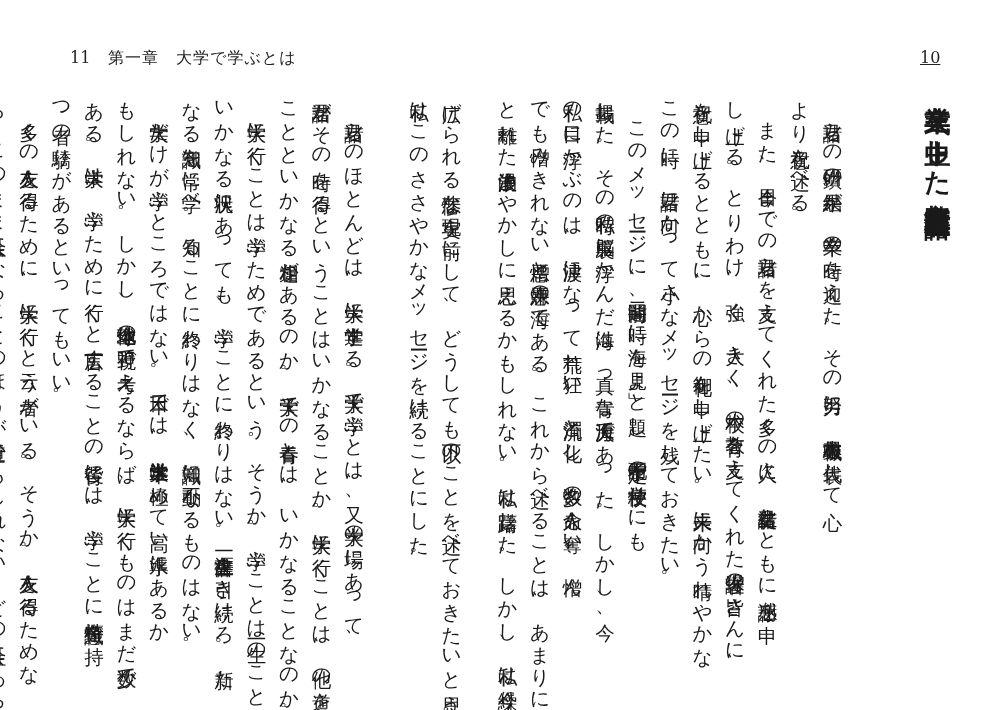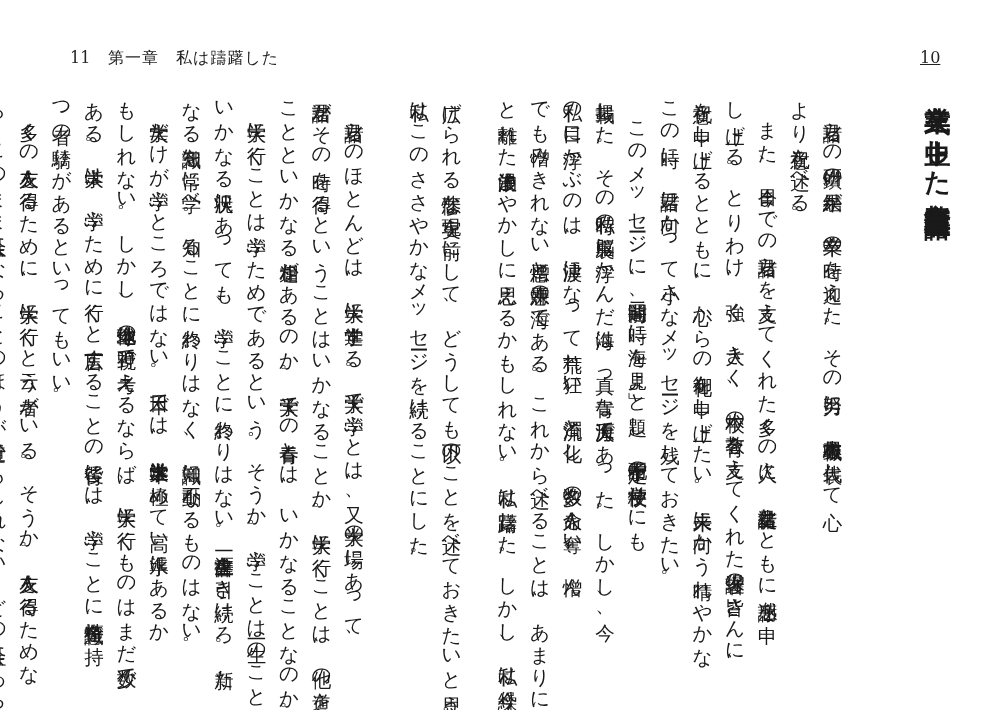--- a/index.html
+++ b/index.html
@@ -37,21 +37,21 @@
     line-height: 40px; white-space: nowrap;
   }
   
   .left-body { right: 33px; }
 </style>
 </head>
 <body>
 
 <div class="page page-left">
   <span class="folio folio-left-num">11</span>
-  <span class="folio folio-left-title">第一章　私は躊躇した</span>
+  <span class="folio folio-left-title">第一章　大学で学ぶとは</span>
 
   <div class="textblock left-body">
     <span class="col">広げられる悲惨な現実を前にして、どうしても以下のことを述べておきたいと思う。</span>
     <span class="col">私はこのささやかなメッセージを続けることにした。</span>
     <span class="col">​</span>
     <span class="col">　諸君らのほとんどは、大学に進学する。大学で学ぶとは、又、大学の場にあって、</span>
     <span class="col">諸君がその時を得るということはいかなることか。大学に行くことは、他の道を行く</span>
     <span class="col">ことといかなる相違があるのか。大学での青春とは、いかなることなのか。</span>
     <span class="col">　大学に行くことは学ぶためであるという。そうか。学ぶことは一生のことである。</span>
     <span class="col">いかなる状況にあっても、学ぶことに終わりはない。一生涯辞書を引き続けろ。新た</span>

